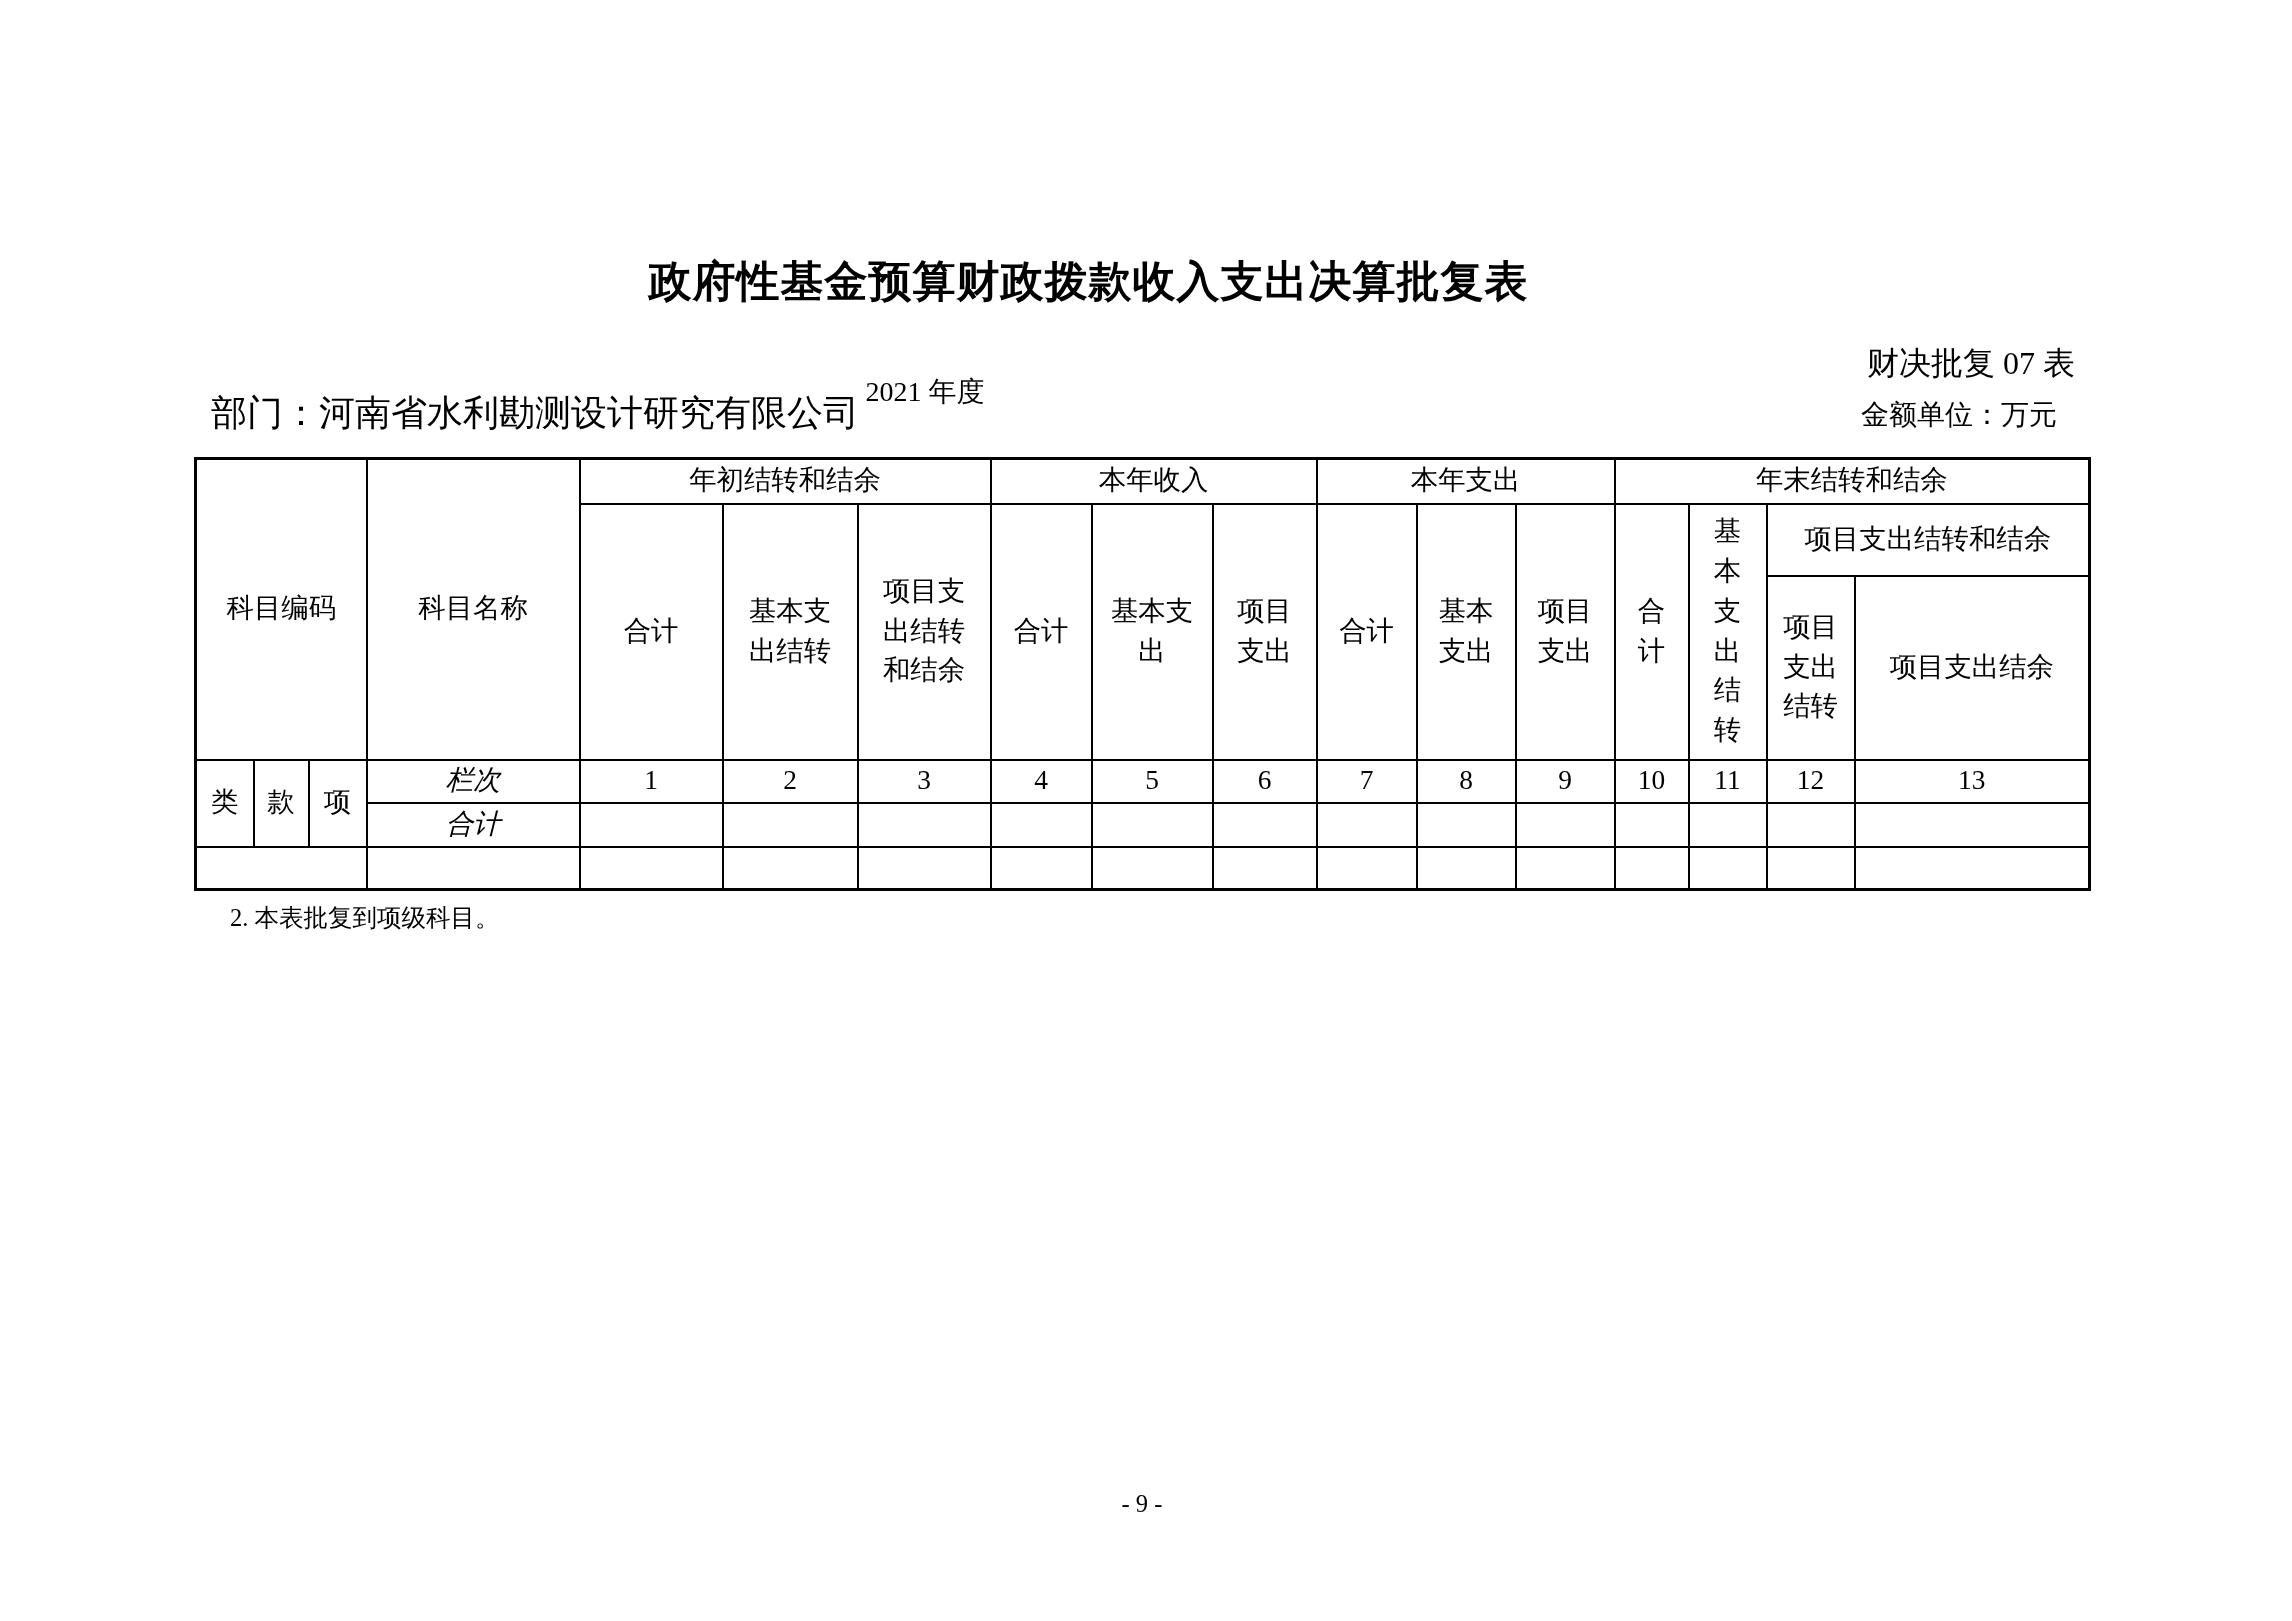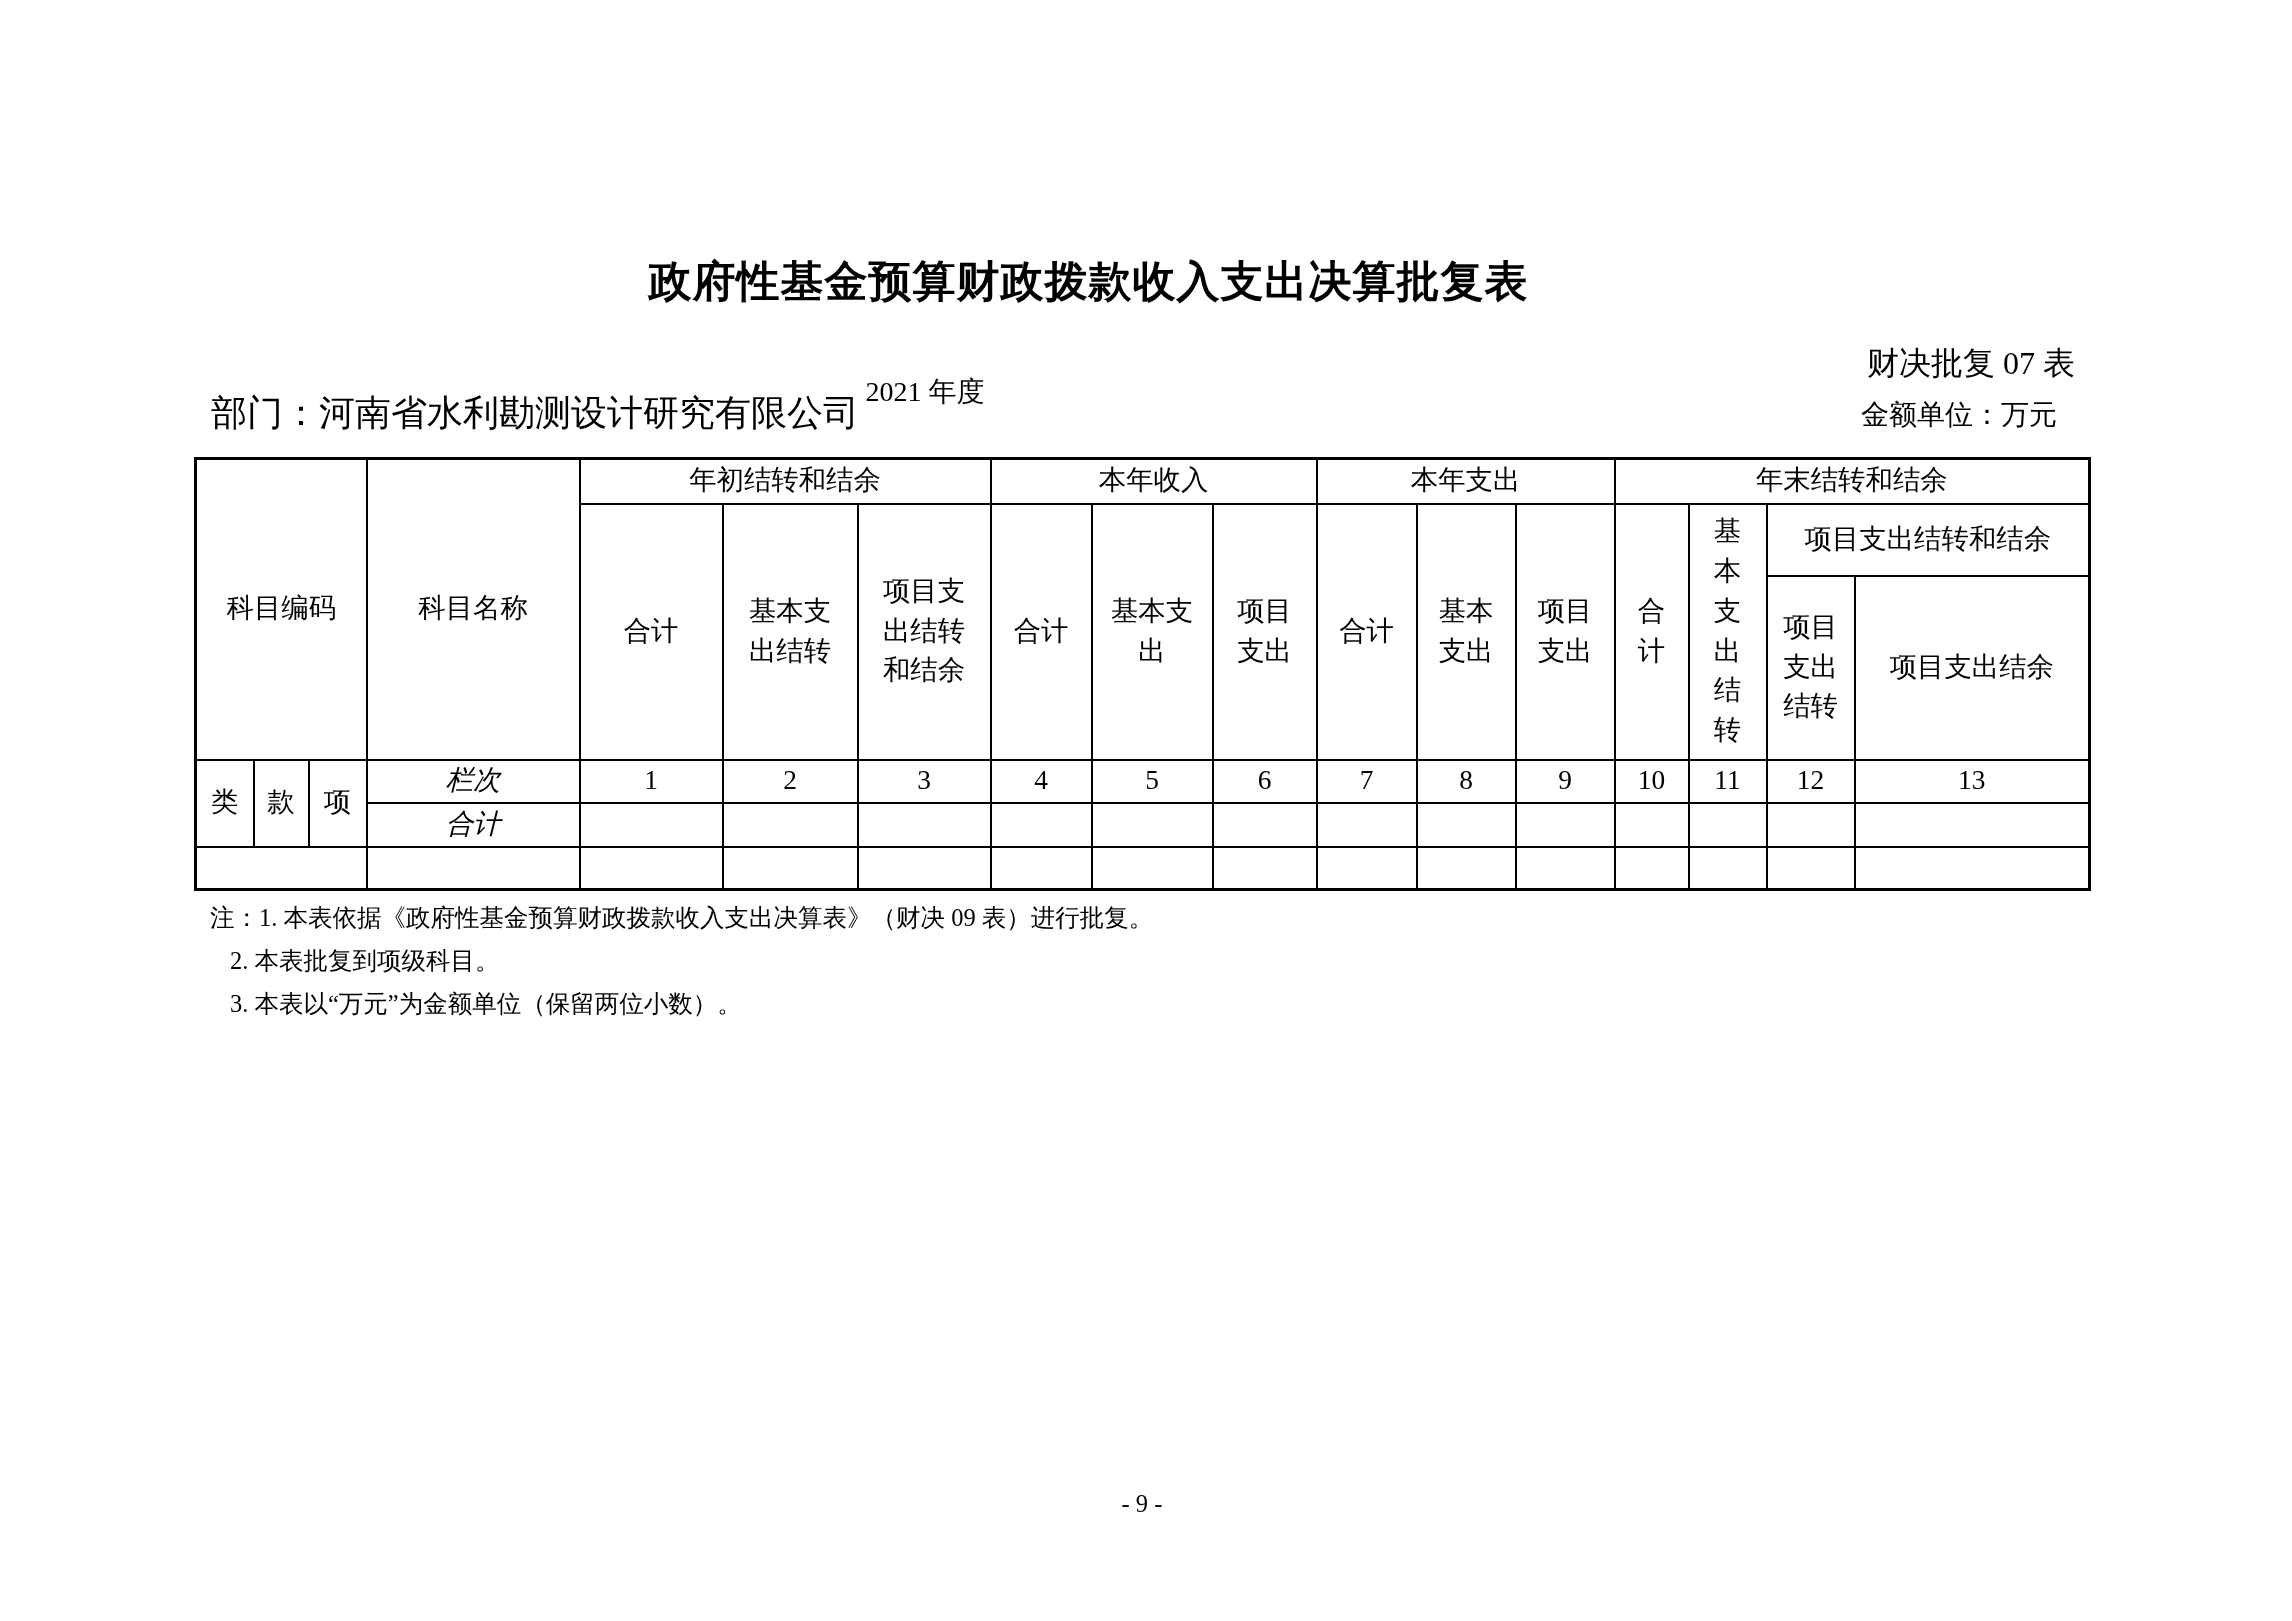--- a/index.html
+++ b/index.html
@@ -170,19 +170,17 @@
     <td></td>
     <td></td>
     <td></td>
     <td></td>
   </tr>
 </tbody>
     </table>
 </div>
 
 <div class="notes">
-  <div>注：1. 本表依据《政府性基金预算财政拨款收入支出决算表》（财决 09 表）进行批复。</div>
   <div class="indent">2. 本表批复到项级科目。</div>
-  <div class="indent">3. 本表以“万元”为金额单位（保留两位小数）。</div>
 </div>
 
 <div class="page-num">- 9 -</div>
 
 
 </body></html>

